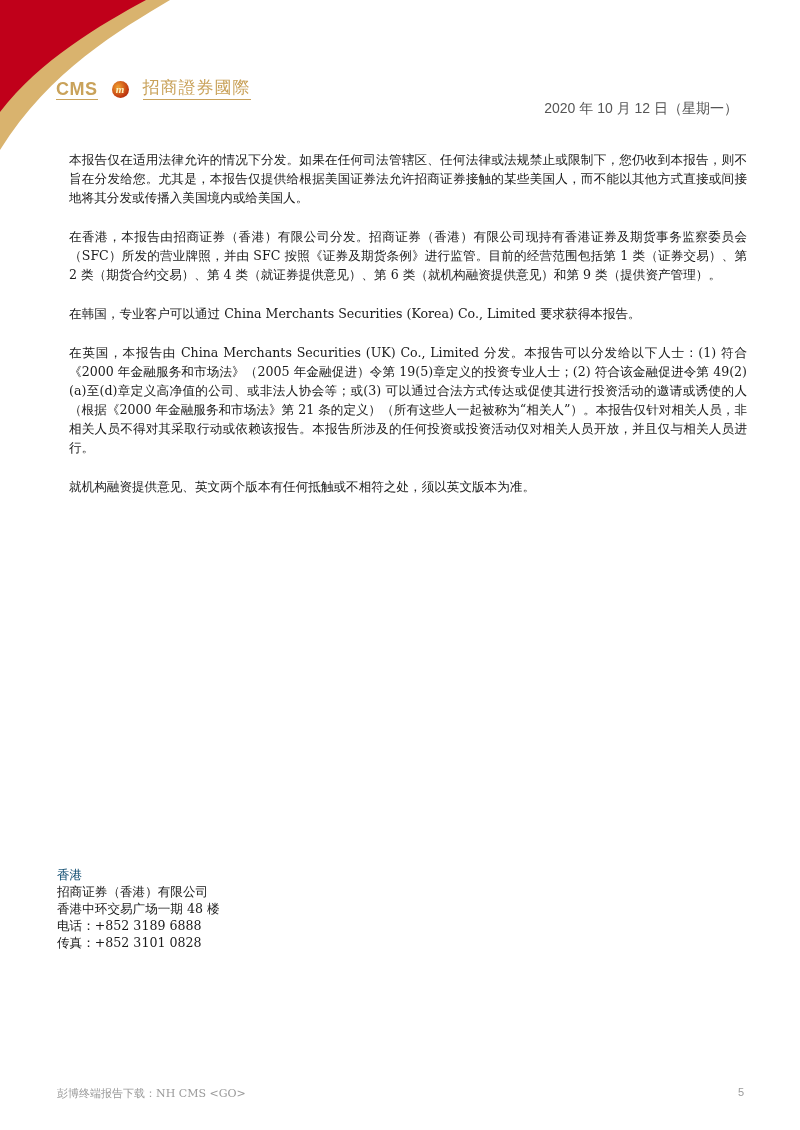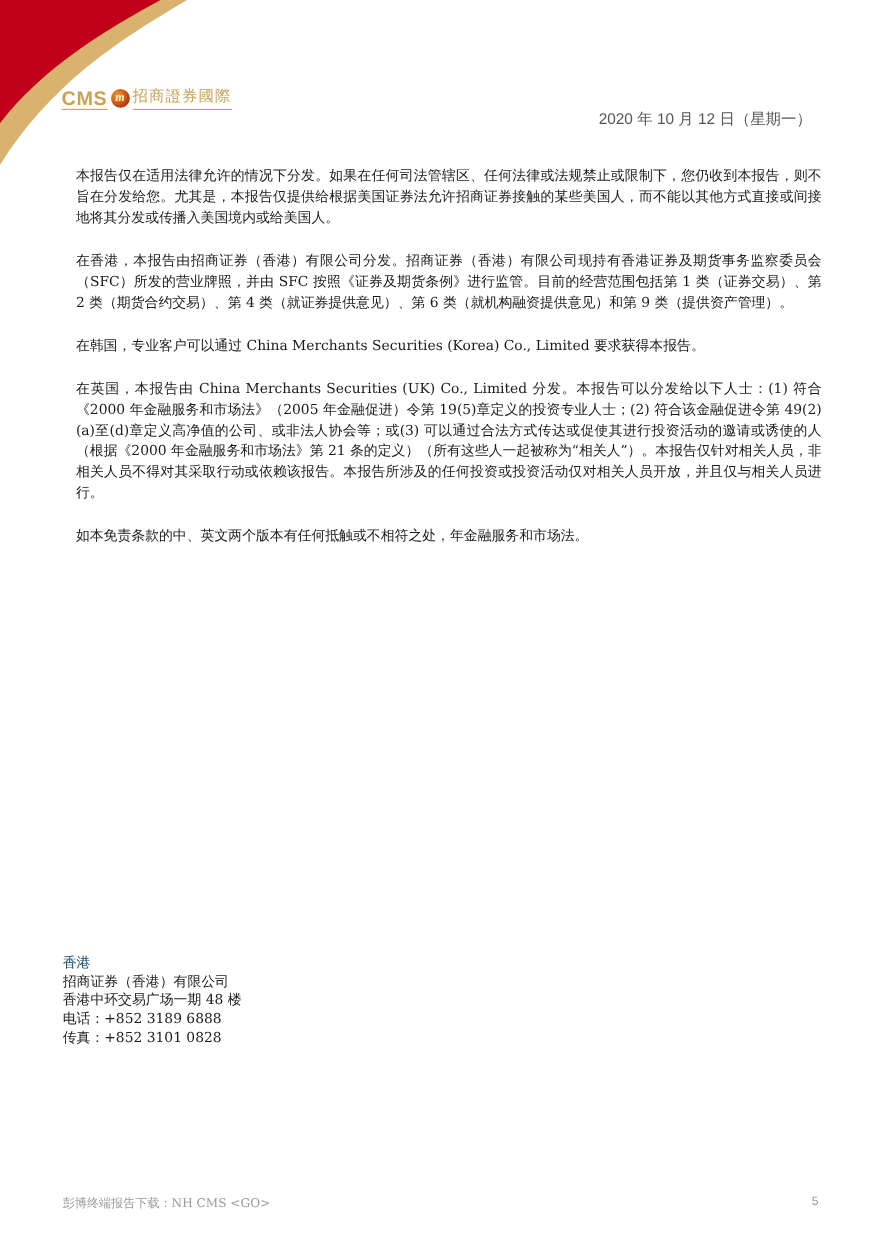--- a/index.html
+++ b/index.html
@@ -1,22 +1,22 @@
 <!DOCTYPE html>
 <html><head>
 <meta charset="utf-8">
 <style>
   html, body { margin:0; padding:0; background:#ffffff; }
   body { width:800px; height:1130px; position:relative; overflow:hidden;
          font-family:"DejaVu Serif", "Liberation Serif", serif; color:#1a1a1a; }
   .swoosh { position:absolute; left:0; top:0; width:300px; height:160px; }
-  .logo { position:absolute; left:56px; top:76px; height:26px; display:flex; align-items:center; gap:3px; }
+  .logo { position:absolute; left:56px; top:76px; height:26px; display:flex; align-items:center; gap:14px; }
   .logo-cms { font-family:"Liberation Sans", sans-serif; font-size:18px; font-weight:bold; color:#c9a25a; letter-spacing:0.5px; border-bottom:1px solid #c9a25a; line-height:20px;}
   .logo-ball { width:17px; height:17px; border-radius:50%; background:radial-gradient(circle at 35% 35%, #f0a030, #c23a10 65%, #8a1c08); color:#fff3c0; font-size:11px; font-weight:bold; font-style:italic; display:flex; align-items:center; justify-content:center; font-family:"Liberation Serif", serif;}
-  .logo-cn { font-size:14px; color:#c9a25a; letter-spacing:1px; border-bottom:1px solid #c9a25a; line-height:20px; font-family:Liberation Serif, serif; }
+  .logo-cn { font-size:17px; color:#c9a25a; letter-spacing:1px; border-bottom:1px solid #c9a25a; line-height:20px; font-family:Liberation Mono, monospace; }
   .date { position:absolute; right:62px; top:86px; font-family:"Liberation Sans", sans-serif; font-size:14px; color:#555;margin-top:14px; }
   .content { position:absolute; left:57px; top:150px; width:690px; font-size:12.6px; line-height:19px; }
   .content p { margin:0 0 20px 12px; text-align:justify; }
   .copyright { margin-top:12px !important; }
   .address { position:absolute; left:57px; top:866px; font-size:12.6px; line-height:17px; }
   .address .region { color:#0c4a6e; }
   .footer-left { position:absolute; left:57px; top:1086px; font-size:11px; color:#9a9a9a; }
   .footer-right { position:absolute; right:56px; top:1086px; font-family:"Liberation Sans", sans-serif; font-size:11px; color:#9a9a9a; }
 </style>
 </head>
@@ -33,21 +33,21 @@
   <span class="logo-cn">招商證券國際</span>
 </div>
 
 <div class="date">2020 年 10 月 12 日（星期一）</div>
 
 <div class="content">
   <p>本报告仅在适用法律允许的情况下分发。如果在任何司法管辖区、任何法律或法规禁止或限制下，您仍收到本报告，则不旨在分发给您。尤其是，本报告仅提供给根据美国证券法允许招商证券接触的某些美国人，而不能以其他方式直接或间接地将其分发或传播入美国境内或给美国人。</p>
   <p>在香港，本报告由招商证券（香港）有限公司分发。招商证券（香港）有限公司现持有香港证券及期货事务监察委员会（SFC）所发的营业牌照，并由 SFC 按照《证券及期货条例》进行监管。目前的经营范围包括第 1 类（证券交易）、第 2 类（期货合约交易）、第 4 类（就证券提供意见）、第 6 类（就机构融资提供意见）和第 9 类（提供资产管理）。</p>
   <p>在韩国，专业客户可以通过 China Merchants Securities (Korea) Co., Limited  要求获得本报告。</p>
   <p>在英国，本报告由 China Merchants Securities (UK) Co., Limited 分发。本报告可以分发给以下人士：(1) 符合《2000 年金融服务和市场法》（2005 年金融促进）令第 19(5)章定义的投资专业人士；(2) 符合该金融促进令第 49(2)(a)至(d)章定义高净值的公司、或非法人协会等；或(3) 可以通过合法方式传达或促使其进行投资活动的邀请或诱使的人（根据《2000 年金融服务和市场法》第 21 条的定义）（所有这些人一起被称为“相关人”）。本报告仅针对相关人员，非相关人员不得对其采取行动或依赖该报告。本报告所涉及的任何投资或投资活动仅对相关人员开放，并且仅与相关人员进行。</p>
-  <p>如本免责条款的中、英文两个版本有任何抵触或不相符之处，年金融服务和市场法。</p>
+  <p>就机构融资提供意见、英文两个版本有任何抵触或不相符之处，须以英文版本为准。</p>
 </div>
 
 <div class="address">
   <div class="region">香港</div>
   <div>招商证券（香港）有限公司</div>
   <div>香港中环交易广场一期 48 楼</div>
   <div>电话：+852 3189 6888</div>
   <div>传真：+852 3101 0828</div>
 </div>
 

